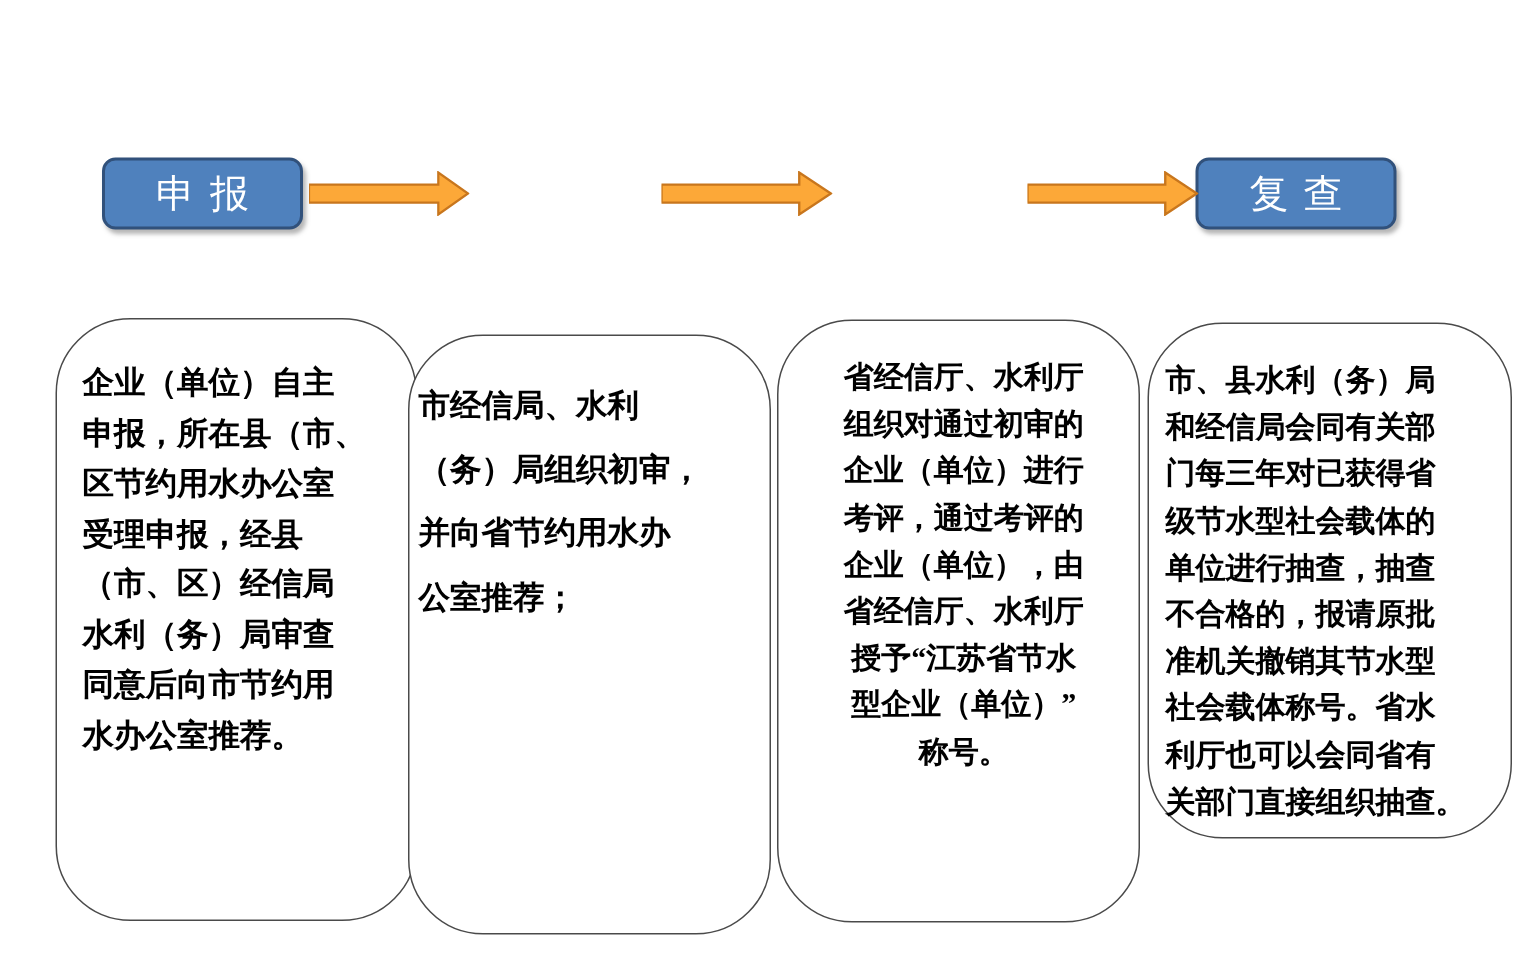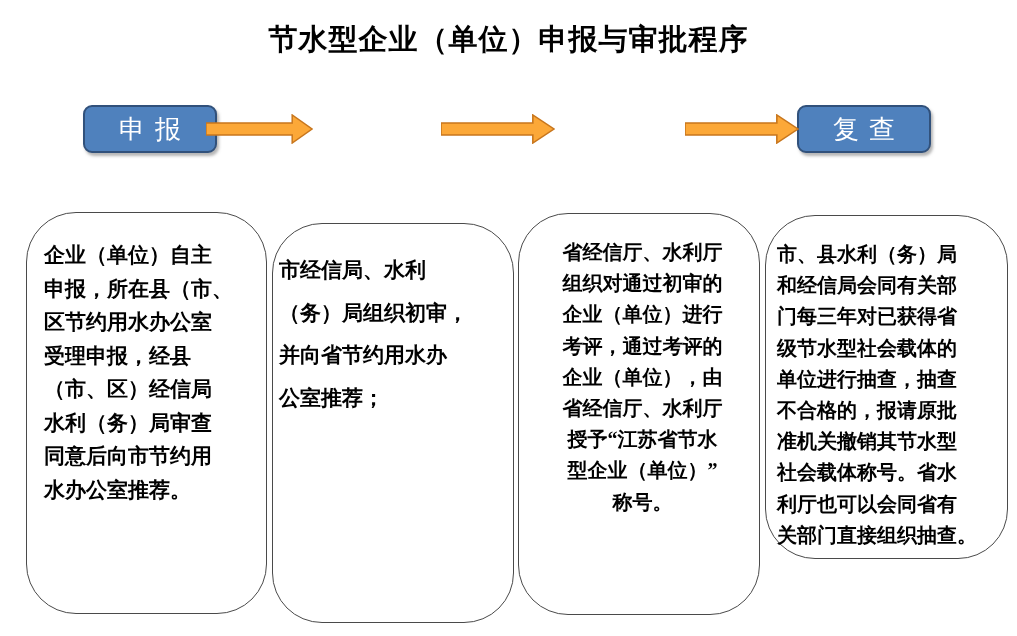--- a/index.html
+++ b/index.html
@@ -63,38 +63,37 @@
     background: #ffffff;
     border: 1.4px solid #4a4a4a;
     border-radius: 50px;
     box-sizing: border-box;
   }
   .detail-text {
     font-weight: bold;
     color: #000000;
     white-space: pre;
   }
-  #detail-1 { left: 26px;  top: 212px; width: 241px; height: 402px; }
+  #detail-1 { left: 37px;  top: 212px; width: 241px; height: 402px; }
   #detail-2 { left: 272px; top: 223px; width: 242px; height: 400px; }
   #detail-3 { left: 518px; top: 213px; width: 242px; height: 402px; }
   #detail-4 { left: 765px; top: 215px; width: 243px; height: 344px; }
 
   #detail-1 .detail-text { padding: 26px 8px 0 17px; font-size: 21px; line-height: 33.5px; text-align: left; }
   #detail-2 .detail-text { padding: 25px 6px 0 6px;  font-size: 21px; line-height: 42.5px; }
   #detail-3 .detail-text { padding: 23px 6px 0 13px; font-size: 20px; line-height: 31.2px; text-align: center; }
   #detail-4 .detail-text { padding: 23px 4px 0 11px; font-size: 20px; line-height: 31.2px; text-align: left; }
 </style>
 </head>
 <body>
 
 <div class="canvas">
 
-  <h1 class="title">节水型企业（单位）申报与审批程序</h1>
 
-  <div class="stage" style="left:83px">
+  <div class="stage" style="left:68px">
     <span class="stage-label">申报</span>
   </div>
   <div class="stage" style="left:797px">
     <span class="stage-label">复查</span>
   </div>
 
   <svg class="arrow" style="left:206px;width:107px" viewBox="0 0 108 30" preserveAspectRatio="none">
     <polygon points="0,9 87,9 87,1 107,15 87,29 87,21 0,21" stroke="#C8761D" stroke-width="1.5" fill="#FCA838"></polygon>
   </svg>
   <svg class="arrow" style="left:441px;width:114px" viewBox="0 0 108 30" preserveAspectRatio="none">

